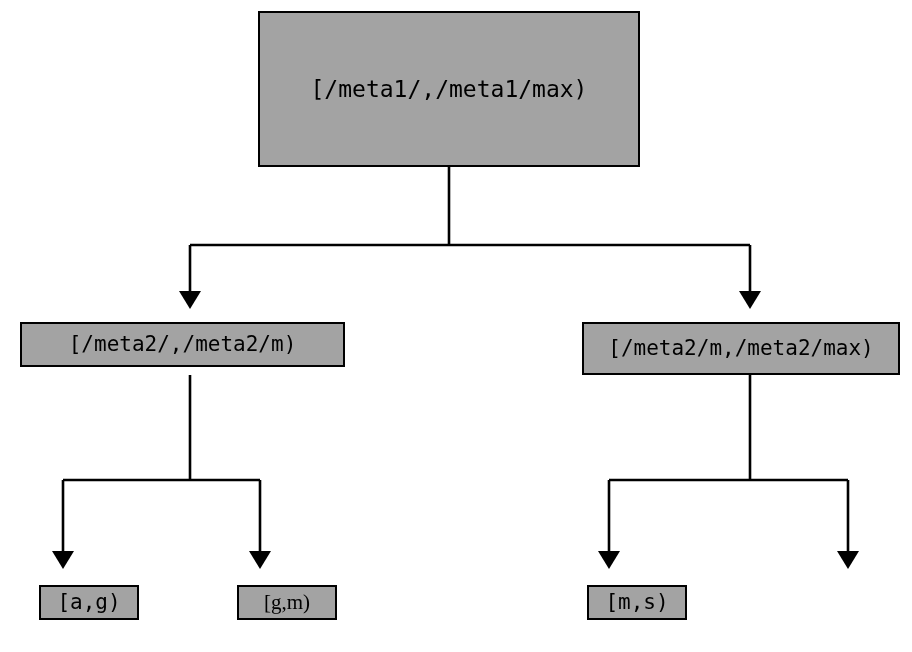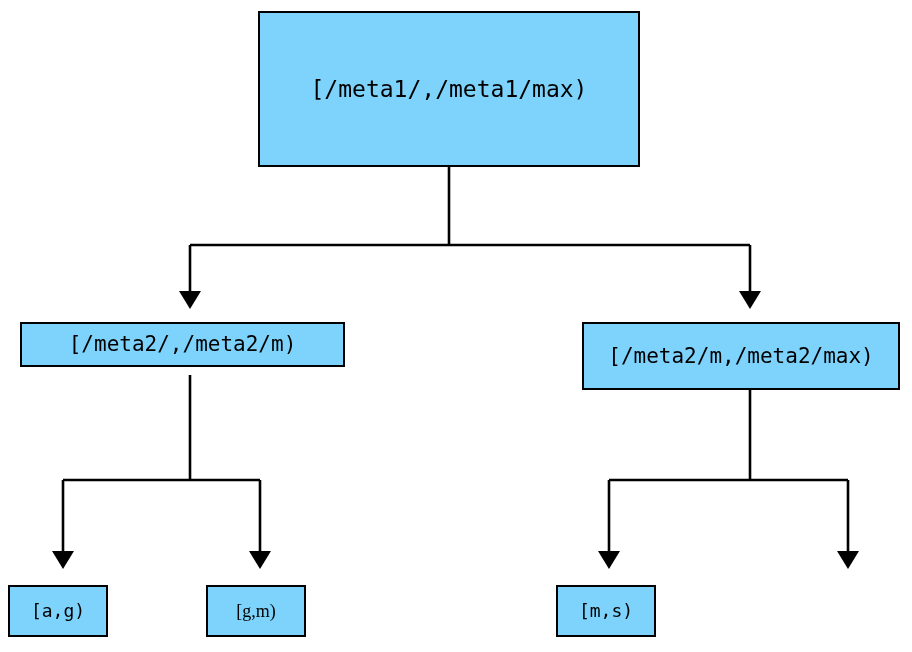--- a/index.html
+++ b/index.html
@@ -20,21 +20,21 @@
     position: absolute;
     left: 0;
     top: 0;
     width: 912px;
     height: 652px;
     pointer-events: none;
   }
   .node {
     position: absolute;
     box-sizing: border-box;
-    background: #7dd3fc;
+    background: #a3a3a3;
     border: 2px solid #000000;
     display: flex;
     align-items: center;
     justify-content: center;
     color: #000000;
     line-height: 1;
     white-space: pre;
   }
   .node-label {
     display: block;
@@ -52,27 +52,28 @@
     left: 20px;
     top: 322px;
     width: 325px;
     height: 45px;
     font-size: 21px;
   }
   .node-mid-right {
     left: 582px;
     top: 322px;
     width: 318px;
-    height: 68px;
+    height: 53px;
     font-size: 21px;
   }
   .node-leaf {
     top: 585px;
-    height: 52px;
-    font-size: 18px;
+    height: 35px;
+    font-size: 21px;
+    margin-left: 31px;
   }
   .leaf-ag   { left: 8px;   width: 100px; }
   .leaf-gm   { left: 206px; width: 100px; font-family: Liberation Serif, serif; }
   .leaf-ms   { left: 556px; width: 100px; }
   .leaf-smax { left: 777px; width: 123px; }
 </style>
 </head>
 <body>
 
 <div id="canvas">

